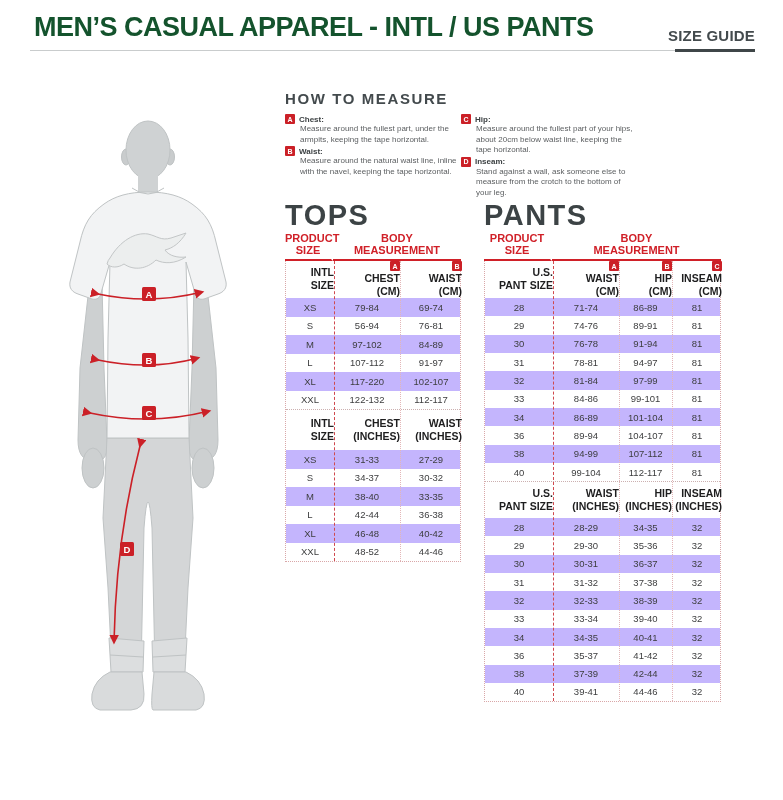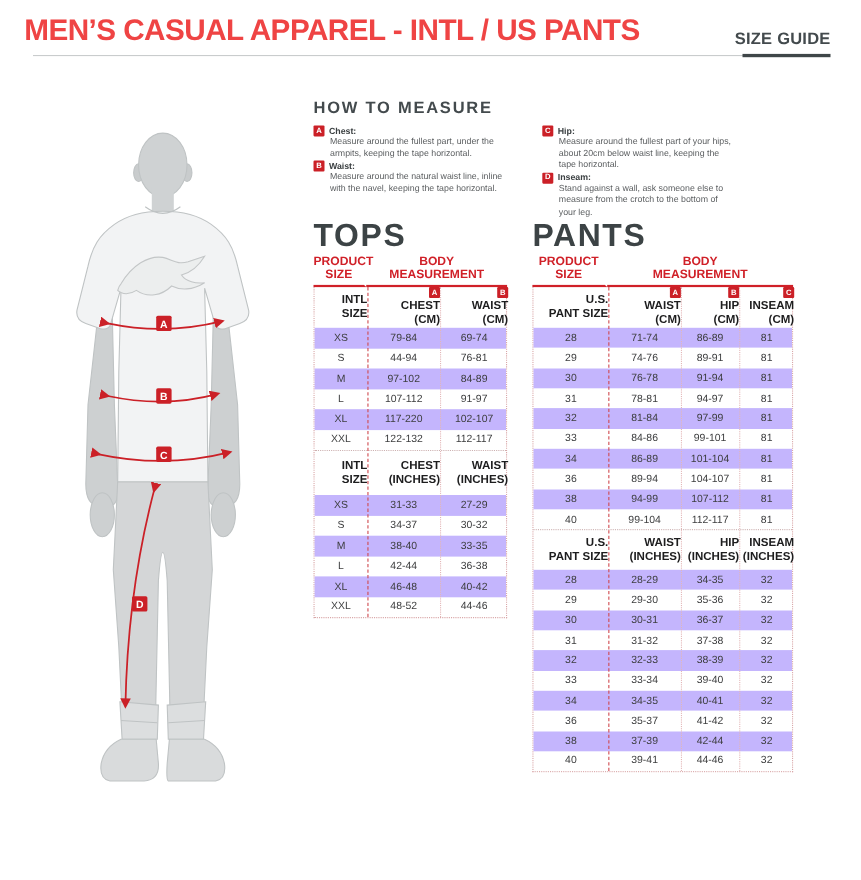--- a/index.html
+++ b/index.html
@@ -1,33 +1,33 @@
 <!DOCTYPE html>
 <html><head>
 <meta charset="utf-8">
 <style>
   html,body{margin:0;padding:0;background:#fff;}
   .page{position:relative;width:783px;height:800px;background:#fff;overflow:hidden;
         font-family:"Liberation Sans","DejaVu Sans",sans-serif;color:#414849;}
 
   
-  .page-title{position:absolute;left:22px;top:12px;font-size:27px;font-weight:700;
-              letter-spacing:-0.5px;color:#ef4444;white-space:nowrap;}
+  .page-title{position:absolute;left:34px;top:12px;font-size:27px;font-weight:700;
+              letter-spacing:-0.5px;color:#14532d;white-space:nowrap;}
   .size-guide{position:absolute;right:28px;top:27px;font-size:15px;font-weight:700;
               letter-spacing:0.2px;color:#434a4d;}
   .rule{position:absolute;left:30px;right:30px;top:50px;height:1px;background:#c9cccd;}
   .rule-dark{position:absolute;right:28px;top:49px;width:80px;height:3px;background:#3f4648;}
 
   
   .figure{position:absolute;left:52px;top:108px;width:230px;height:620px;}
 
   
   .how-to{position:absolute;left:285px;top:90px;width:470px;}
   .how-to h2{margin:0 0 7px 0;font-size:15px;font-weight:700;letter-spacing:1.6px;color:#434a4d;}
-  .hm-cols{display:grid;grid-template-columns:176px 1fr;column-gap:0;gap:32px;}
+  .hm-cols{display:grid;grid-template-columns:176px 1fr;column-gap:0;}
   .hm-item{margin-bottom:1px;}
   .hm-head{display:flex;align-items:center;gap:4px;}
   .hm-name{font-size:8px;font-weight:700;color:#3c4143;}
   .hm-text{margin-left:15px;font-size:8px;line-height:1.32;color:#5b5e60;max-width:158px;}
   .badge{display:inline-flex;align-items:center;justify-content:center;width:10px;height:10px;
          background:#cb2027;color:#fff;font-size:7px;font-weight:700;border-radius:1px;flex:0 0 auto;}
 
   
   .section-title{position:absolute;font-size:29px;font-weight:700;letter-spacing:1.5px;color:#3c4345;margin:0;}
   .tops-title{left:285px;top:199px;}
@@ -196,21 +196,21 @@
         </div>
       </div>
       <div>
           <div class="t-row stripe">
             <div class="t-cell">XS</div>
             <div class="t-cell">79-84</div>
             <div class="t-cell">69-74</div>
           </div>
           <div class="t-row">
             <div class="t-cell">S</div>
-            <div class="t-cell">44-94</div>
+            <div class="t-cell">56-94</div>
             <div class="t-cell">76-81</div>
           </div>
           <div class="t-row stripe">
             <div class="t-cell">M</div>
             <div class="t-cell">97-102</div>
             <div class="t-cell">84-89</div>
           </div>
           <div class="t-row">
             <div class="t-cell">L</div>
             <div class="t-cell">107-112</div>

